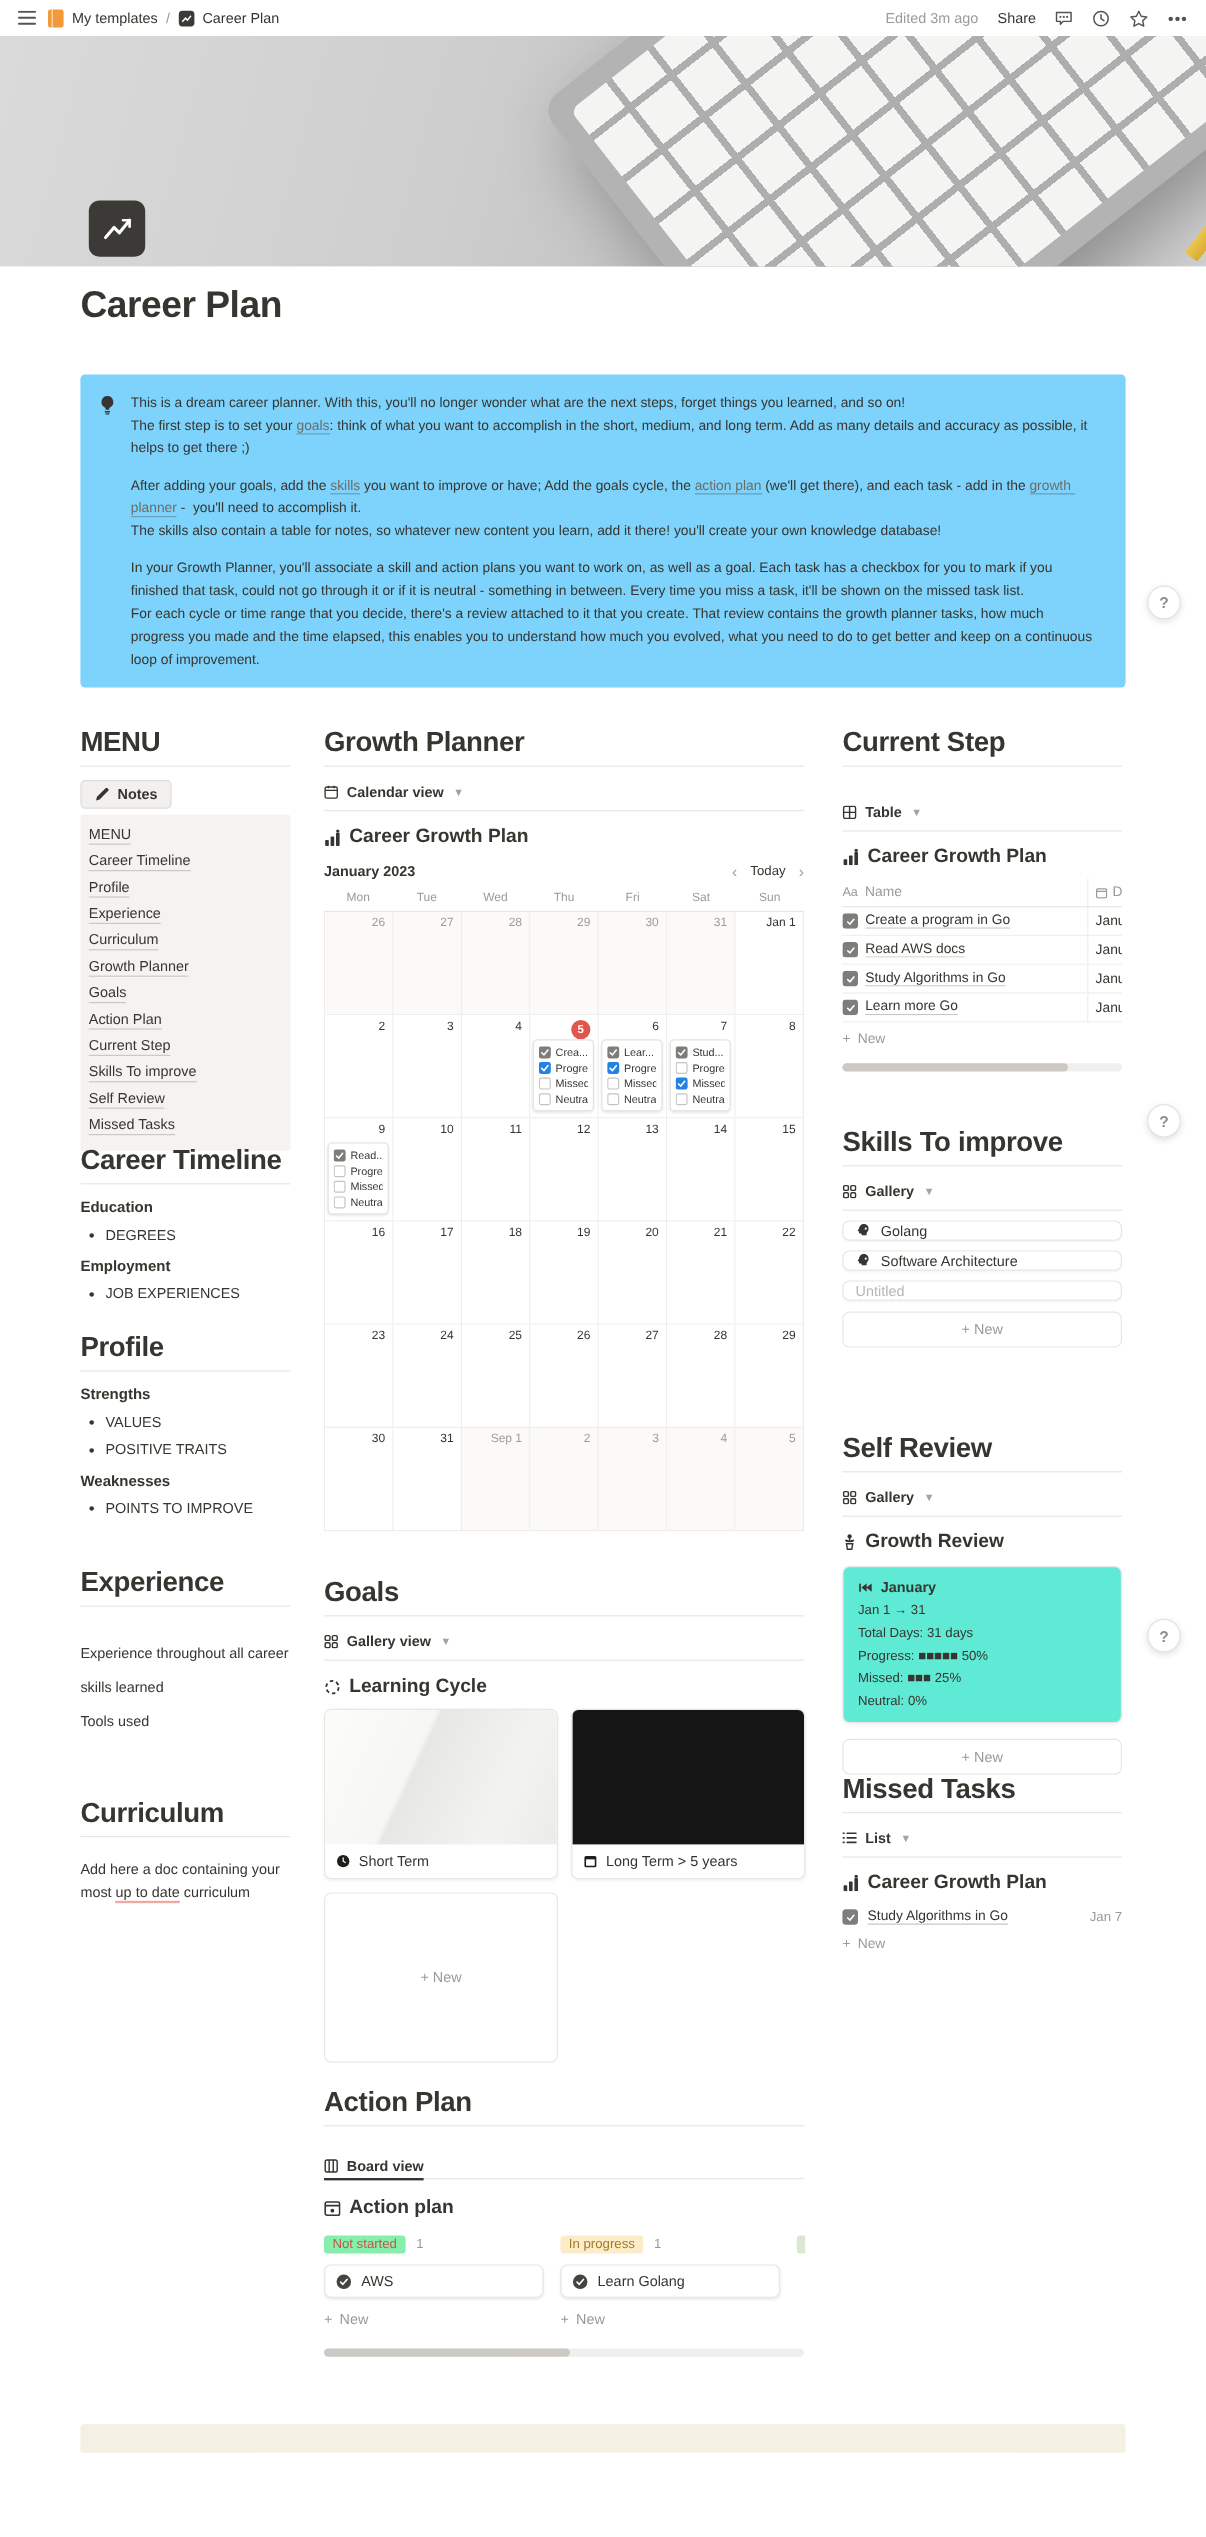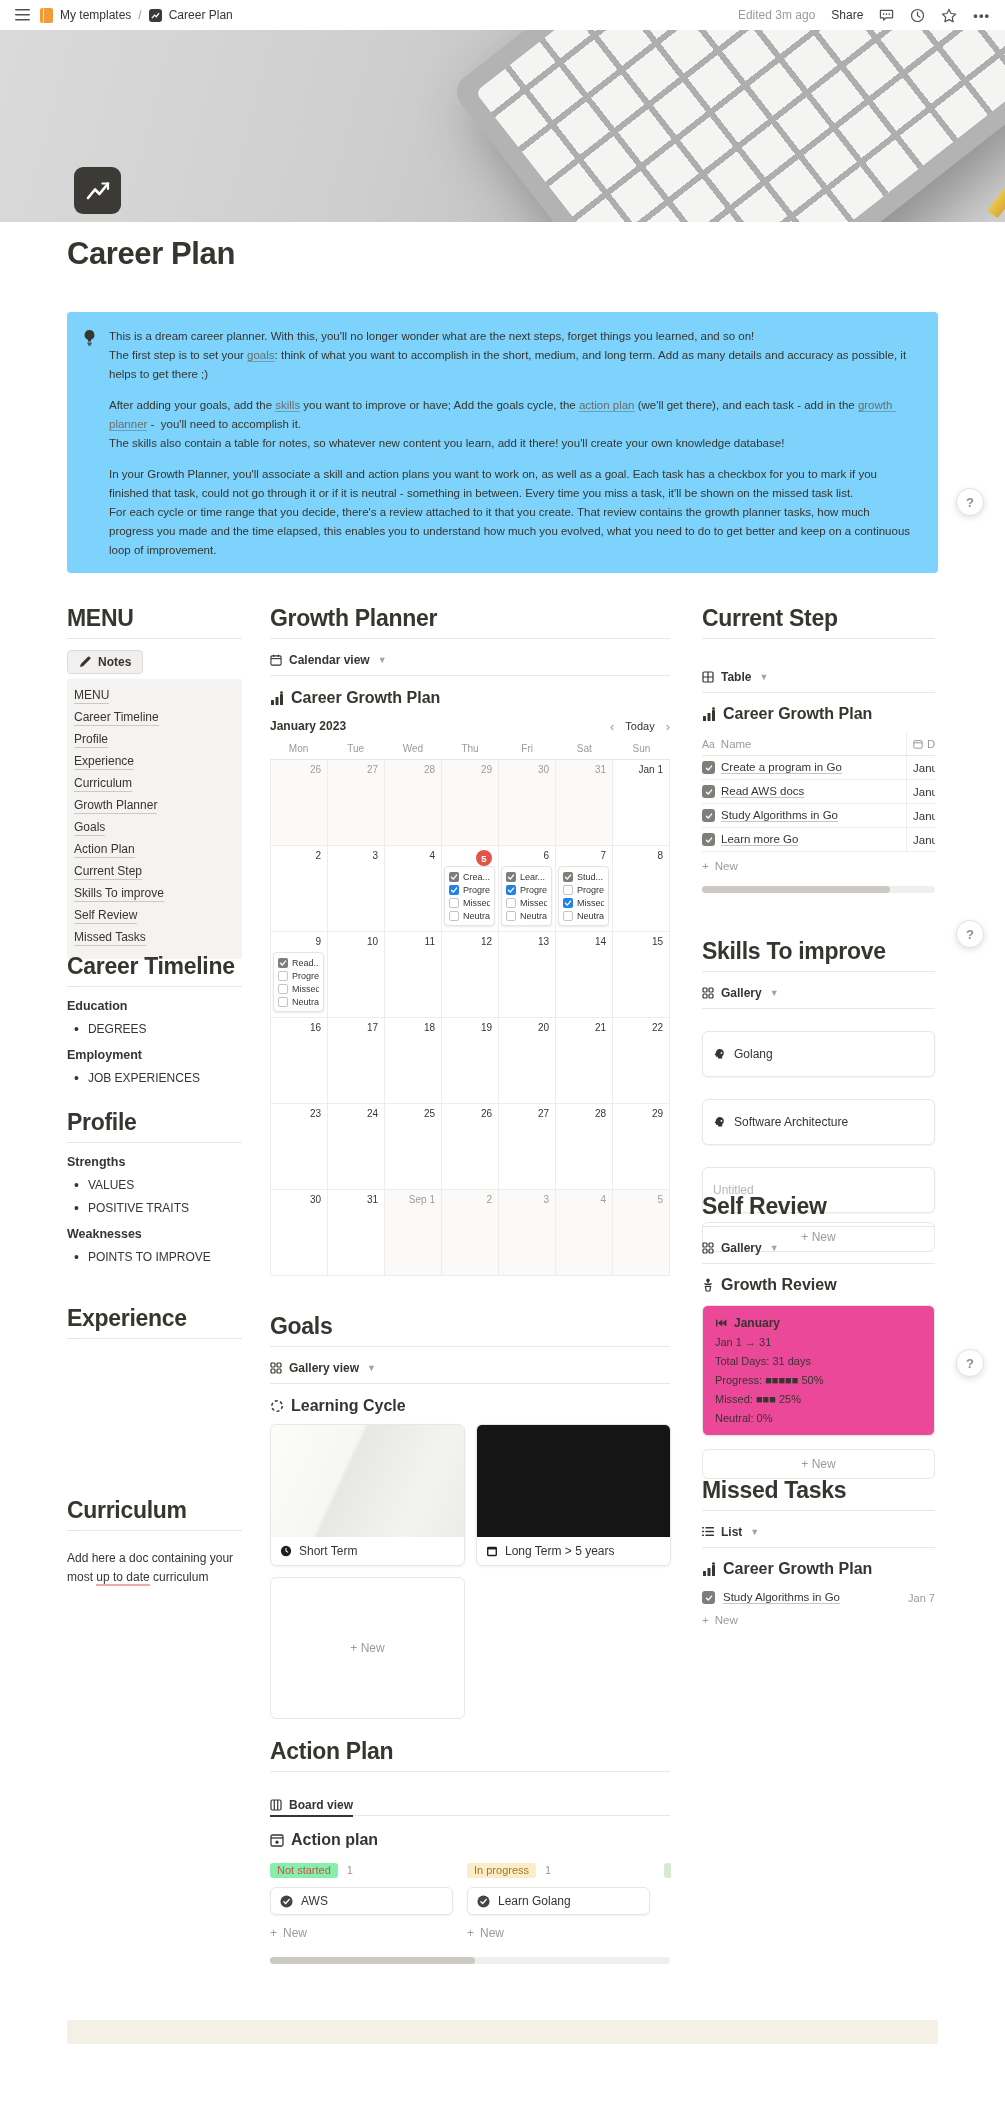--- a/index.html
+++ b/index.html
@@ -94,24 +94,24 @@
 .tbl{margin-top:8px;font-size:11.5px}
 .tbl-head{display:flex;align-items:center;height:24px;color:#9b9a97;border-bottom:1px solid #e8e7e4}
 .tc-name{width:204px;display:flex;gap:6px;align-items:center;overflow:hidden;white-space:nowrap}
 .tc-date{width:29px;display:flex;gap:4px;align-items:center;padding-left:6px;border-left:1px solid #efeeec;overflow:hidden;white-space:nowrap;height:100%}
 .aa{font-size:10.5px}
 .tbl-row{display:flex;align-items:center;height:24px;border-bottom:1px solid #f0efed}
 .tbl-row .tc-date{color:#37352f}
 .ulink{border-bottom:1px solid rgba(55,53,47,.28)}
 .plusnew{display:flex;gap:6px;align-items:center;color:#9b9a97;font-size:11.5px;margin-top:8px}
 
-.scard{height:46px;margin-top:22px;border:1px solid #e8e7e4;border-radius:6px;box-shadow:0 1px 2px rgba(15,15,15,.05);display:flex;align-items:center;gap:8px;padding:0 10px;font-size:12px;font-weight:500;background:#fff}
+.scard{height:17px;margin-top:8px;border:1px solid #e8e7e4;border-radius:6px;box-shadow:0 1px 2px rgba(15,15,15,.05);display:flex;align-items:center;gap:8px;padding:0 10px;font-size:12px;font-weight:500;background:#fff}
 .scard.untitled{color:#b8b6b2;font-weight:400}
 .scard-new{height:30px;margin-top:9px;border:1px solid #e8e7e4;border-radius:6px;display:flex;align-items:center;justify-content:center;color:#9b9a97;font-size:12px;background:#fff}
-.rev{margin-top:10px;border:1px solid #e8e7e4;border-radius:6px;box-shadow:0 1px 3px rgba(15,15,15,.05);padding:10px 12px;background:#ec4899}
+.rev{margin-top:10px;border:1px solid #e8e7e4;border-radius:6px;box-shadow:0 1px 3px rgba(15,15,15,.05);padding:10px 12px;background:#5eead4}
 .rev-title{display:flex;gap:7px;align-items:center;font-size:12px;font-weight:700}
 .rev-line{font-size:11px;margin-top:6px;line-height:13px}
 .mrow{display:flex;align-items:center;gap:8px;margin-top:12px;font-size:11.5px}
 .mdate{margin-left:auto;color:#9b9a97;font-size:11px}
 
 .help{width:28px;height:28px;border-radius:50%;background:#fff;border:1px solid #e4e3e0;box-shadow:0 2px 6px rgba(15,15,15,.13);display:flex;align-items:center;justify-content:center;color:#8f8d89;font-size:13px;font-weight:700}
 .tanbar{left:67px;top:2020px;width:871px;height:24px;background:#f4f0e3;border-radius:3px}
 </style>
 </head>
 <body>
@@ -265,20 +265,25 @@
         <div class="bullet">
           <span class="dot">•</span>
           <span>POINTS TO IMPROVE</span>
         </div>
       </div>
   </section>
 
   <section class="section" style="left:67px;top:1304px;width:175px">
     <div class="h2">Experience</div>
     <div class="hr"></div>
+    <div>
+        <div class="body-line first-gap">Experience throughout all career</div>
+        <div class="body-line">skills learned</div>
+        <div class="body-line">Tools used</div>
+      </div>
   </section>
 
   <section class="section" style="left:67px;top:1496px;width:175px">
     <div class="h2">Curriculum</div>
     <div class="hr"></div>
     <div class="body-line" style="margin-top:18px"><span>Add here a doc containing your most </span><span class="red-ul">up to date</span><span> curriculum</span></div>
   </section>
 
   <section class="section" style="left:270px;top:604px;width:400px">
     <div class="h2">Growth Planner</div>

